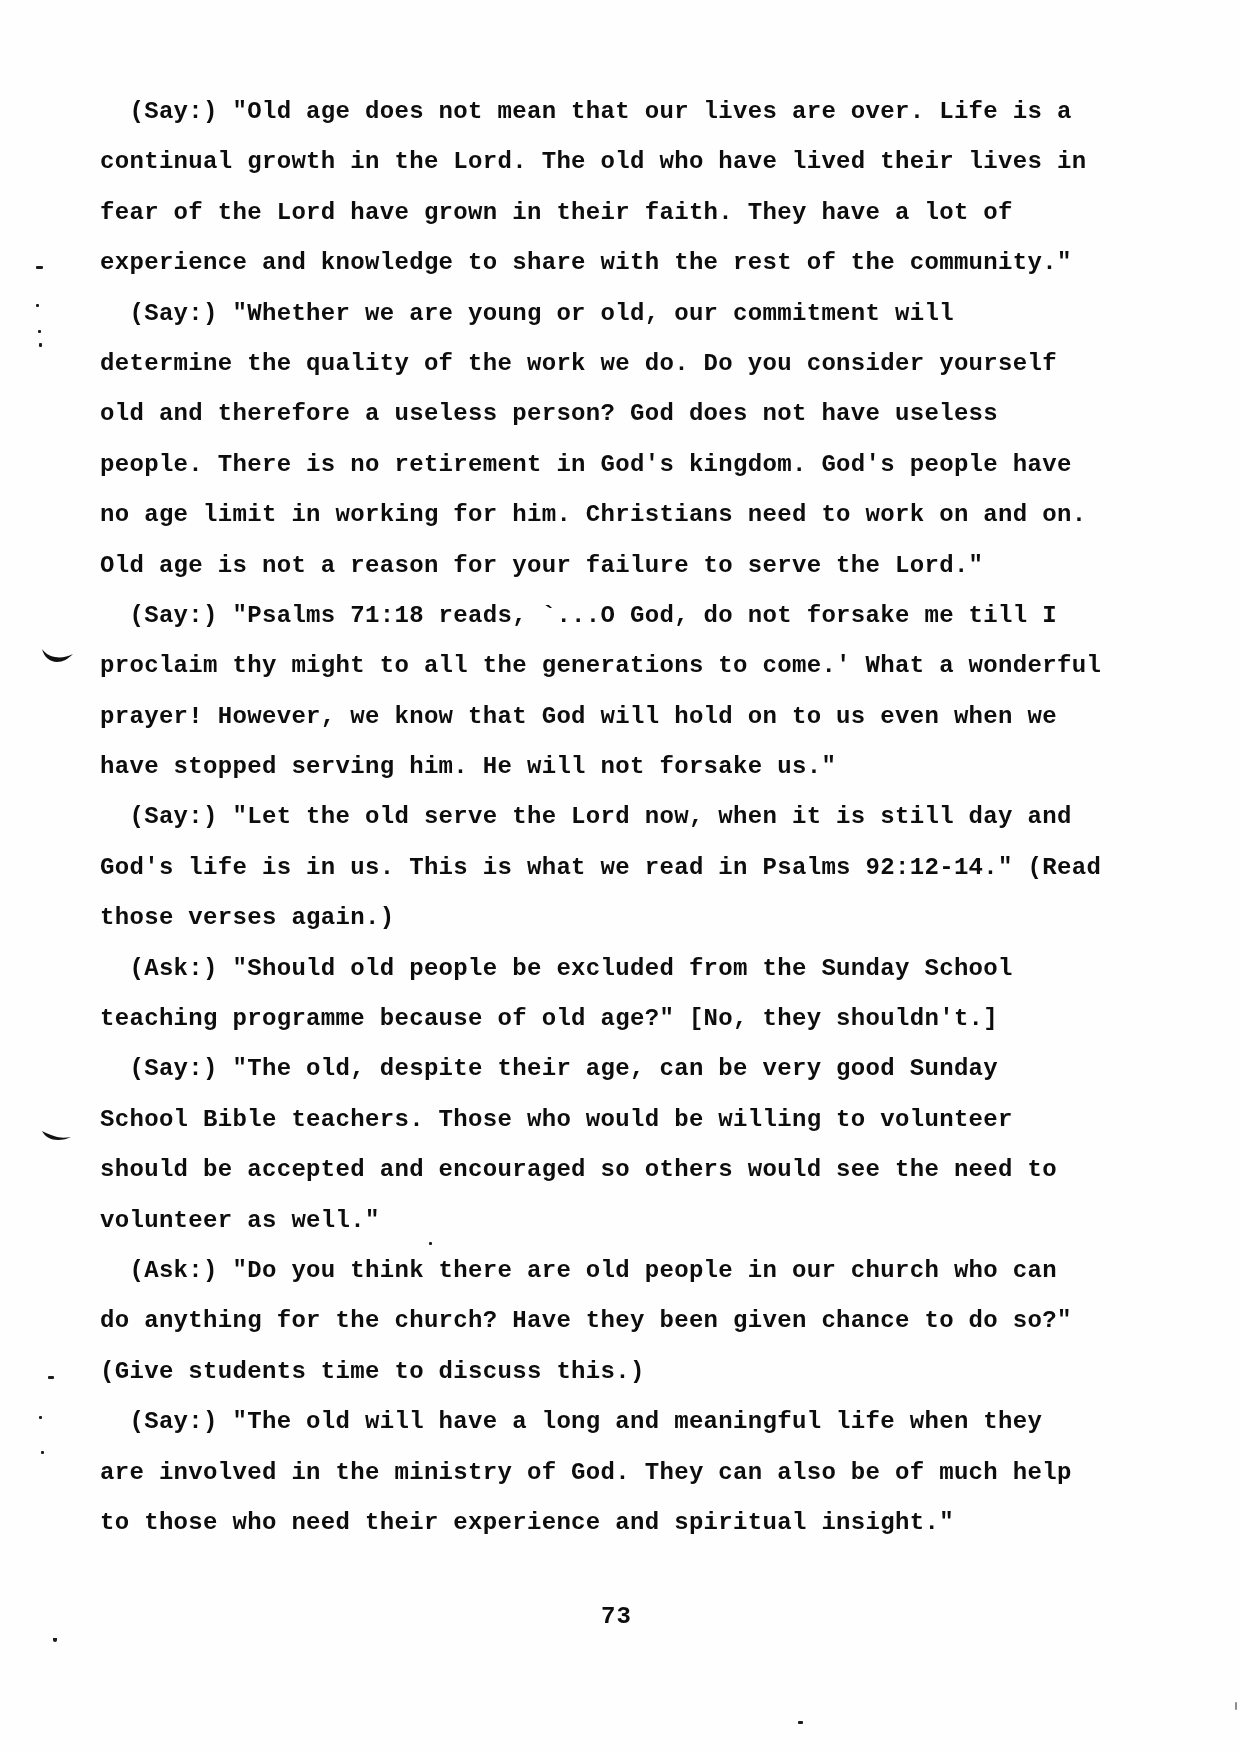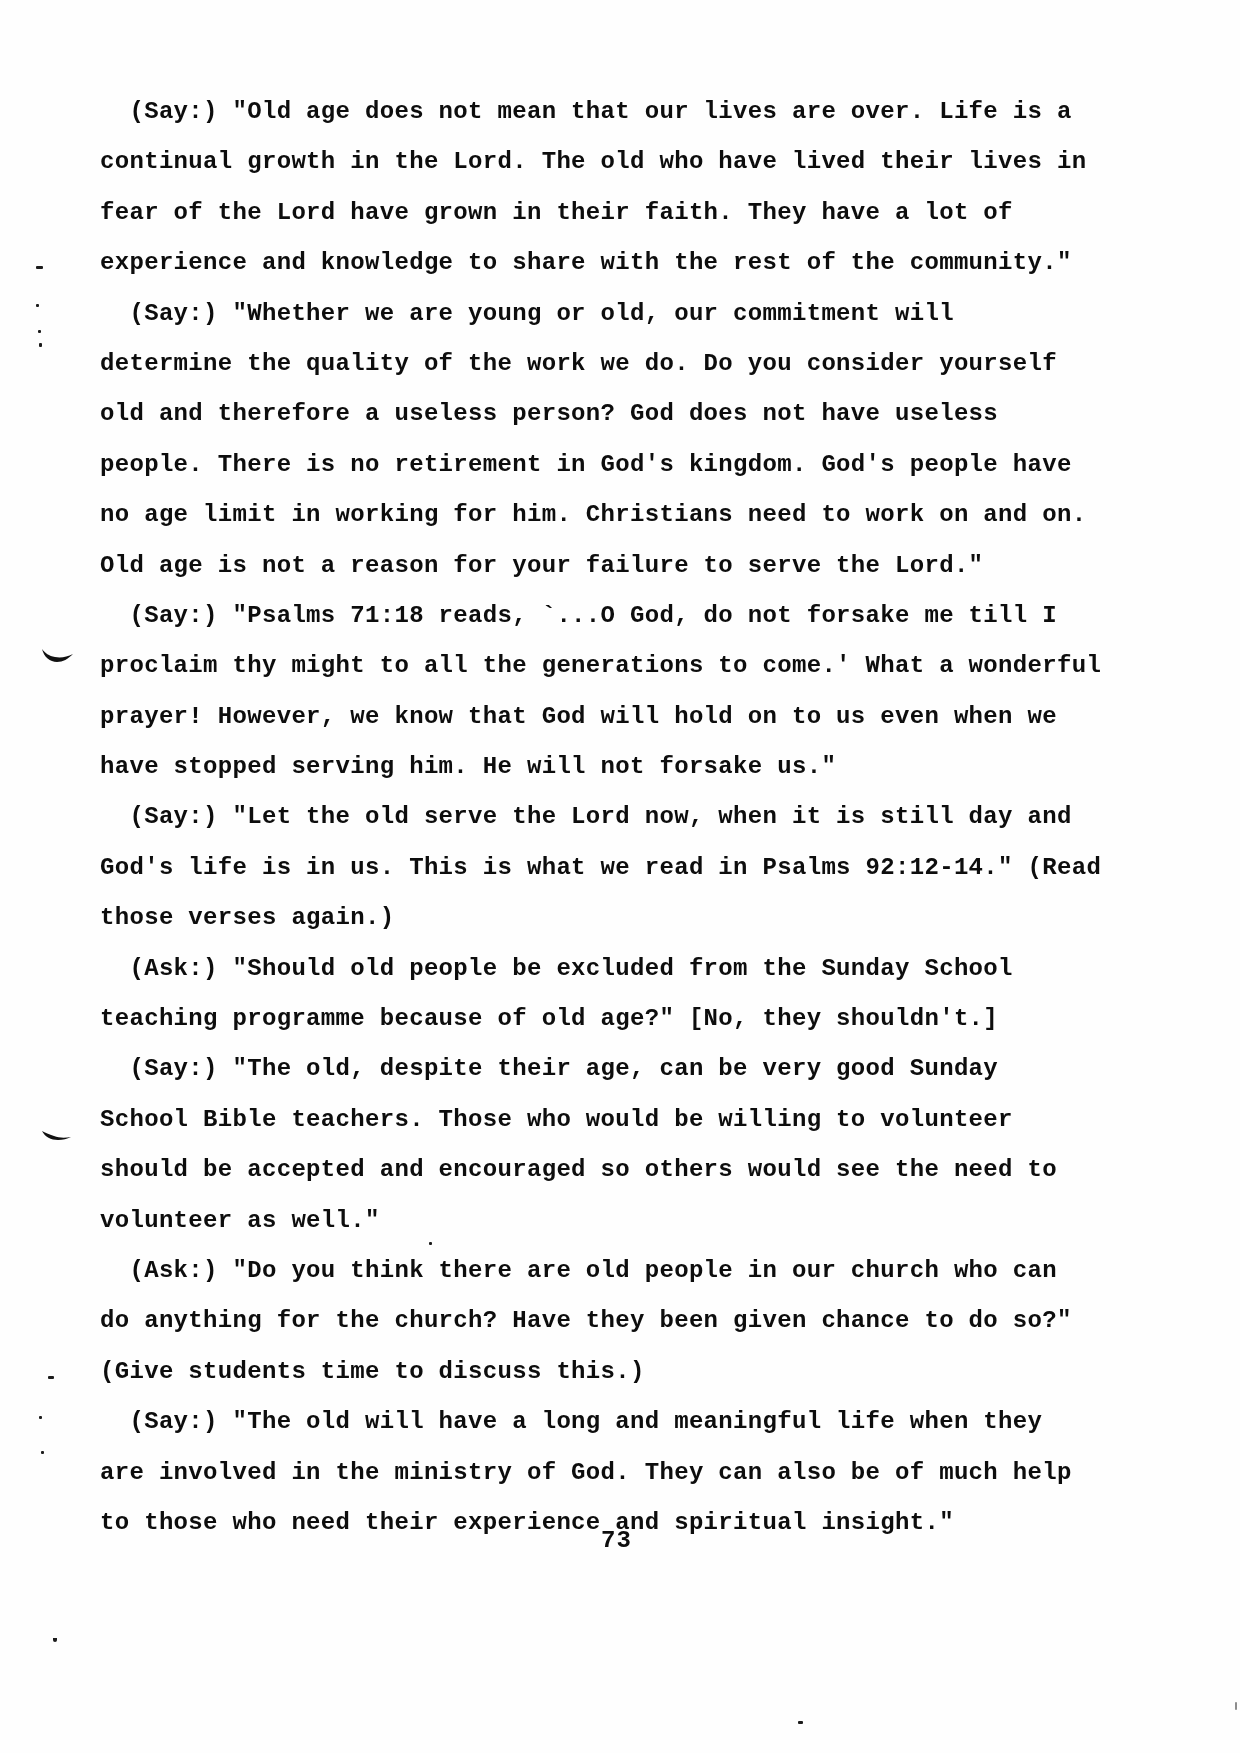--- a/index.html
+++ b/index.html
@@ -27,21 +27,21 @@
     line-height: 50.4px;
     white-space: pre;
     -webkit-font-smoothing: none;
   }
   .textblock .line {
     height: 50.4px;
   }
   .pageno {
     position: absolute;
     left: 601px;
-    top: 1527px;
+    top: 1603px;
     font-size: 24px;
     font-weight: 700;
     letter-spacing: 1px;
     color: #0d0d0d;
   }
   .mark {
     position: absolute;
   }
   .mark1 { left: 40px; top: 644px; }
   .mark2 { left: 41px; top: 1127px; }

